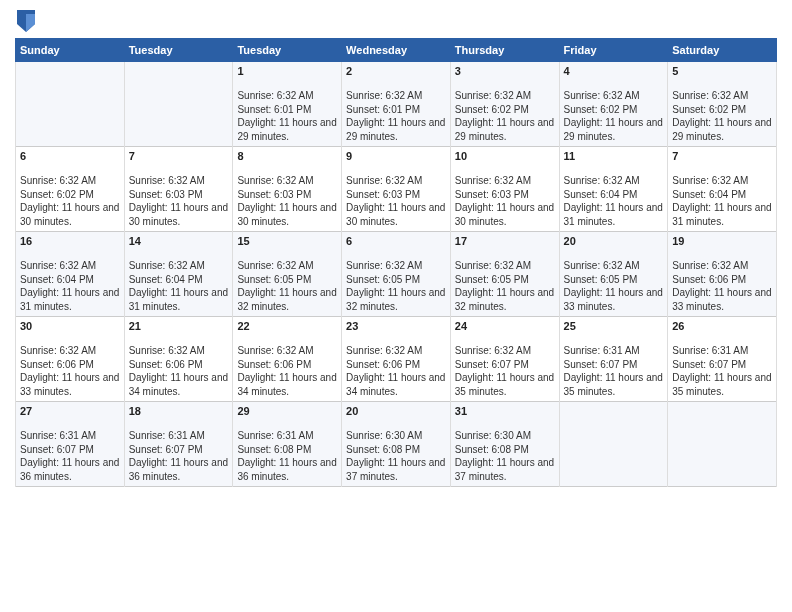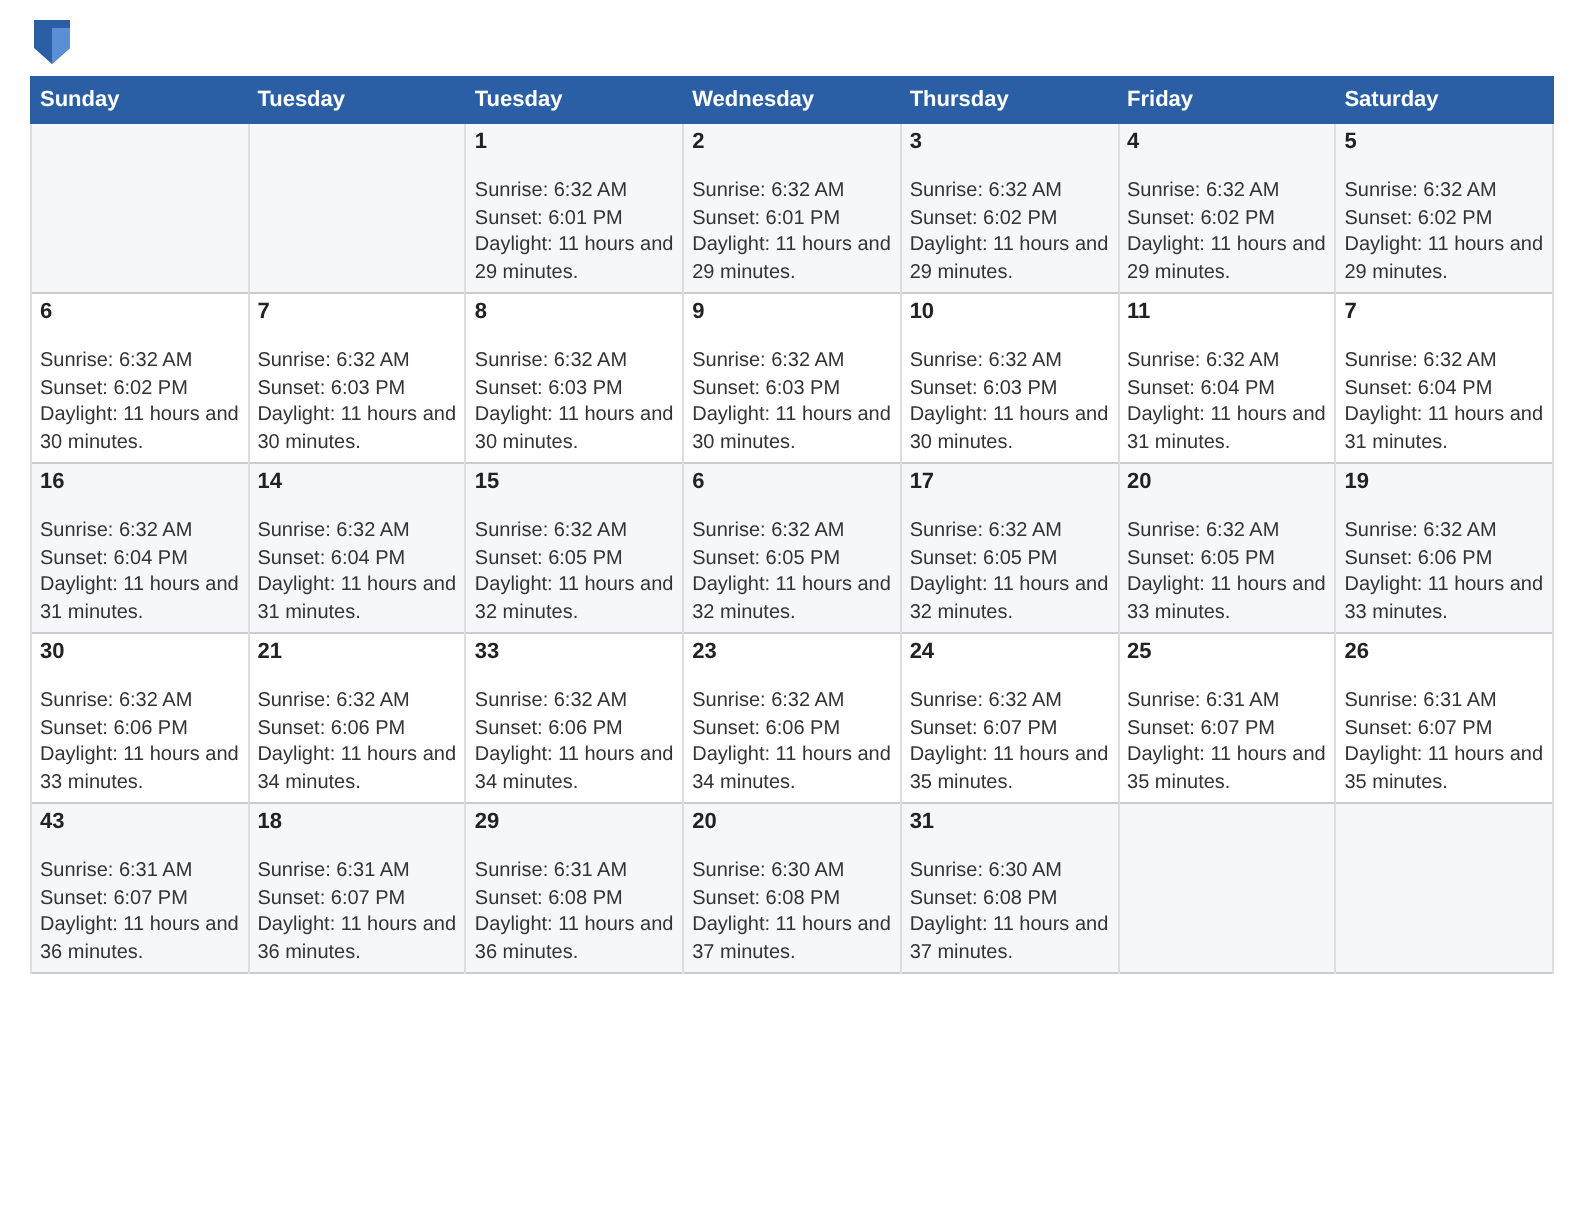--- a/index.html
+++ b/index.html
@@ -214,21 +214,21 @@
         <tr>
           <td>
             <span class="day-num">30</span>
             <div class="day-info">Sunrise: 6:32 AM<br>Sunset: 6:06 PM<br>Daylight: 11 hours and 33 minutes.</div>
           </td>
           <td>
             <span class="day-num">21</span>
             <div class="day-info">Sunrise: 6:32 AM<br>Sunset: 6:06 PM<br>Daylight: 11 hours and 34 minutes.</div>
           </td>
           <td>
-            <span class="day-num">33</span>
+            <span class="day-num">22</span>
             <div class="day-info">Sunrise: 6:32 AM<br>Sunset: 6:06 PM<br>Daylight: 11 hours and 34 minutes.</div>
           </td>
           <td>
             <span class="day-num">23</span>
             <div class="day-info">Sunrise: 6:32 AM<br>Sunset: 6:06 PM<br>Daylight: 11 hours and 34 minutes.</div>
           </td>
           <td>
             <span class="day-num">24</span>
             <div class="day-info">Sunrise: 6:32 AM<br>Sunset: 6:07 PM<br>Daylight: 11 hours and 35 minutes.</div>
           </td>
@@ -236,21 +236,21 @@
             <span class="day-num">25</span>
             <div class="day-info">Sunrise: 6:31 AM<br>Sunset: 6:07 PM<br>Daylight: 11 hours and 35 minutes.</div>
           </td>
           <td>
             <span class="day-num">26</span>
             <div class="day-info">Sunrise: 6:31 AM<br>Sunset: 6:07 PM<br>Daylight: 11 hours and 35 minutes.</div>
           </td>
         </tr>
         <tr>
           <td>
-            <span class="day-num">43</span>
+            <span class="day-num">27</span>
             <div class="day-info">Sunrise: 6:31 AM<br>Sunset: 6:07 PM<br>Daylight: 11 hours and 36 minutes.</div>
           </td>
           <td>
             <span class="day-num">18</span>
             <div class="day-info">Sunrise: 6:31 AM<br>Sunset: 6:07 PM<br>Daylight: 11 hours and 36 minutes.</div>
           </td>
           <td>
             <span class="day-num">29</span>
             <div class="day-info">Sunrise: 6:31 AM<br>Sunset: 6:08 PM<br>Daylight: 11 hours and 36 minutes.</div>
           </td>

